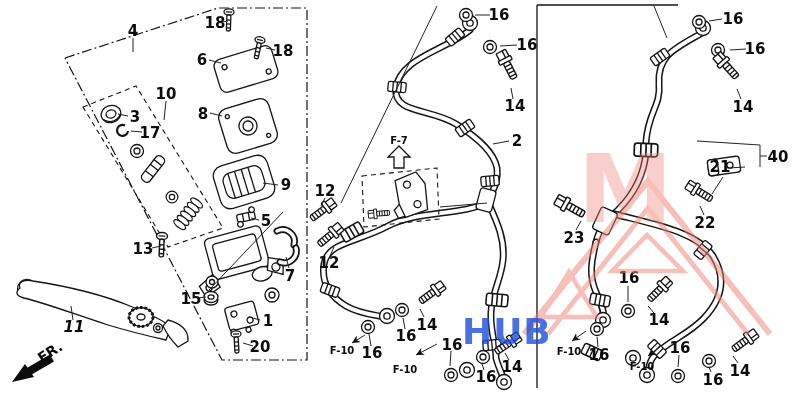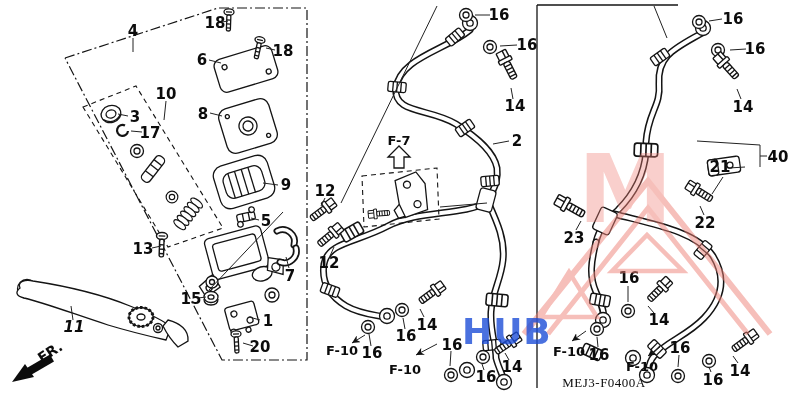--- a/index.html
+++ b/index.html
@@ -6,21 +6,21 @@
   #stage{position:relative;width:800px;height:400px;background:#fff;overflow:hidden;
          font-family:"DejaVu Sans",sans-serif;}
   #art{position:absolute;left:0;top:0;z-index:1;}
   #labels{position:absolute;left:0;top:0;width:800px;height:400px;z-index:2;pointer-events:none;}
   #logo{position:absolute;left:0;top:0;z-index:3;pointer-events:none;}
   #wordmark{position:absolute;left:462px;top:314px;z-index:4;display:flex;
             font-weight:bold;font-size:36px;line-height:1;letter-spacing:1px;
             opacity:.8;pointer-events:none;font-family:"DejaVu Sans",sans-serif;}
   .lbl{position:absolute;transform:translate(-50%,-50%);font-weight:bold;font-size:15px;
        color:#0c0c0c;white-space:nowrap;}
-  .lbl.ref{font-size:13px;}
+  .lbl.ref{font-size:10px;}
   .lbl.code{font-family:"Liberation Serif",serif;font-weight:normal;font-size:13px;letter-spacing:.5px;}
   .lbl.dir{font-size:14px;}
   
   .ln{stroke:#141414;stroke-width:1.3;fill:none;}
   .fw{fill:#fff;stroke:#141414;stroke-width:1.3;}
   .thin{stroke:#222;stroke-width:1;fill:none;}
   .dash{stroke:#141414;stroke-width:1.1;fill:none;stroke-dasharray:5 4;}
   .dashdot{stroke:#141414;stroke-width:1.2;fill:none;stroke-dasharray:10 3 2 3;}
   .hose-o{stroke:#141414;stroke-width:7;fill:none;stroke-linecap:round;}
   .hose-i{stroke:#fff;stroke-width:4;fill:none;stroke-linecap:round;}
@@ -378,21 +378,20 @@
       <span class="lbl part" style="left: 705px; top: 223px;">22</span>
       <span class="lbl part" style="left: 574px; top: 238px;">23</span>
       <span class="lbl part" style="left: 629px; top: 278px;">16</span>
       <span class="lbl part" style="left: 659px; top: 320px;">14</span>
       <span class="lbl ref" style="left: 569px; top: 351px;">F-10</span>
       <span class="lbl part" style="left: 599px; top: 355px;">16</span>
       <span class="lbl ref" style="left: 642px; top: 366px;">F-10</span>
       <span class="lbl part" style="left: 680px; top: 348px;">16</span>
       <span class="lbl part" style="left: 713px; top: 380px;">16</span>
       <span class="lbl part" style="left: 740px; top: 371px;">14</span>
-      <span class="lbl code" style="left: 604px; top: 383px;">MEJ3-F0400A</span>
     </div>
 
 <svg id="logo" width="800" height="400" viewBox="0 0 800 400" style="color: rgb(238, 129, 119);">
   <g opacity="0.5">
     <text x="578" y="222" font-family="DejaVu Sans, sans-serif" font-weight="bold" font-size="95" fill="currentColor" opacity="0.75">M</text>
     <path class="tri" stroke-width="6" d="M524,334 L648,181 L770,334"></path>
     <path class="tri" stroke-width="5" d="M548,334 L648,208 L748,334"></path>
     <polygon class="tri" stroke-width="4.5" points="612,271 647,235 683,271"></polygon>
     <polygon class="tri" stroke-width="4.5" points="541,317 569,272 597,317"></polygon>
   </g>

